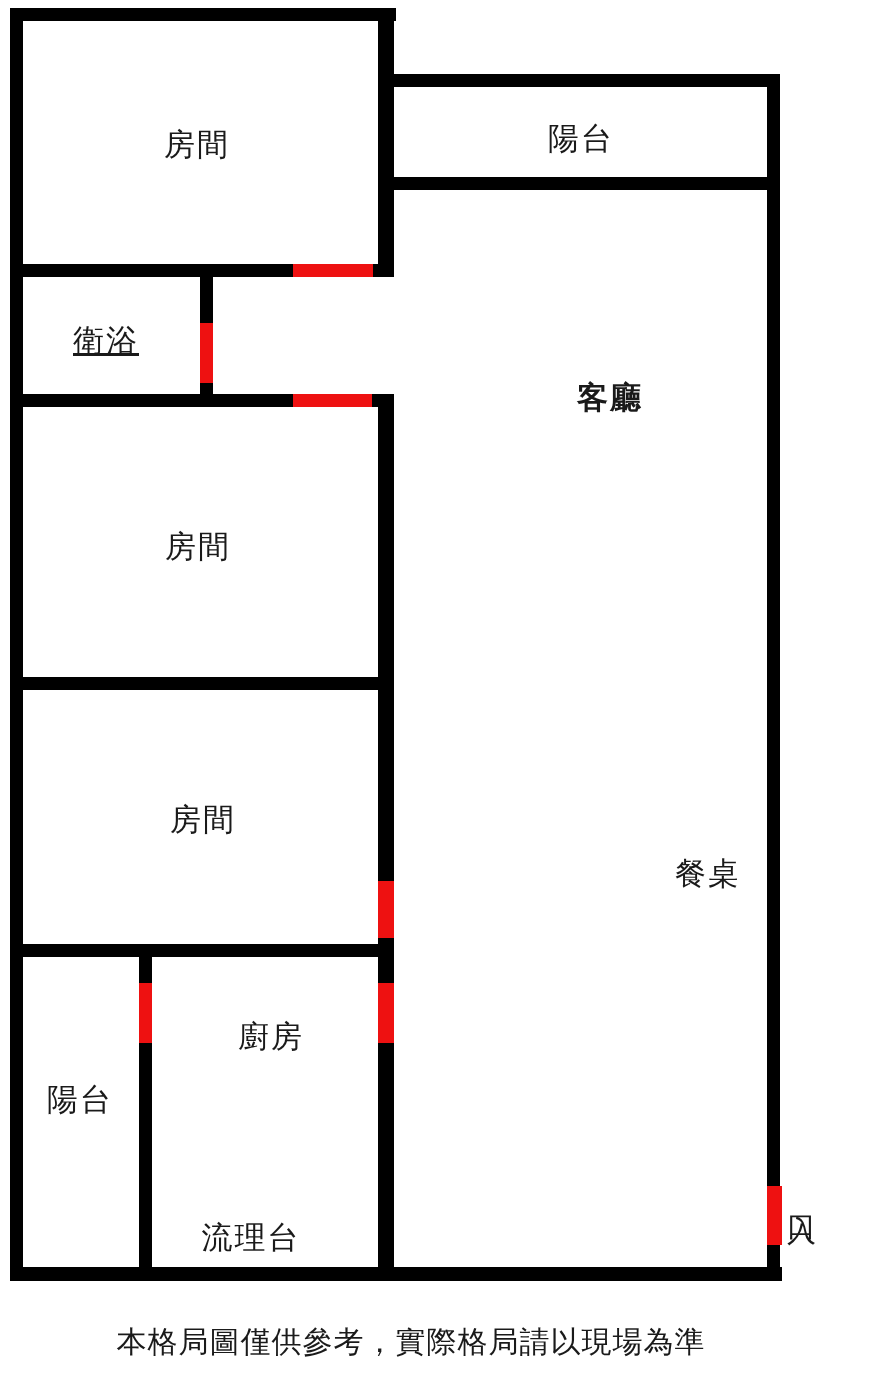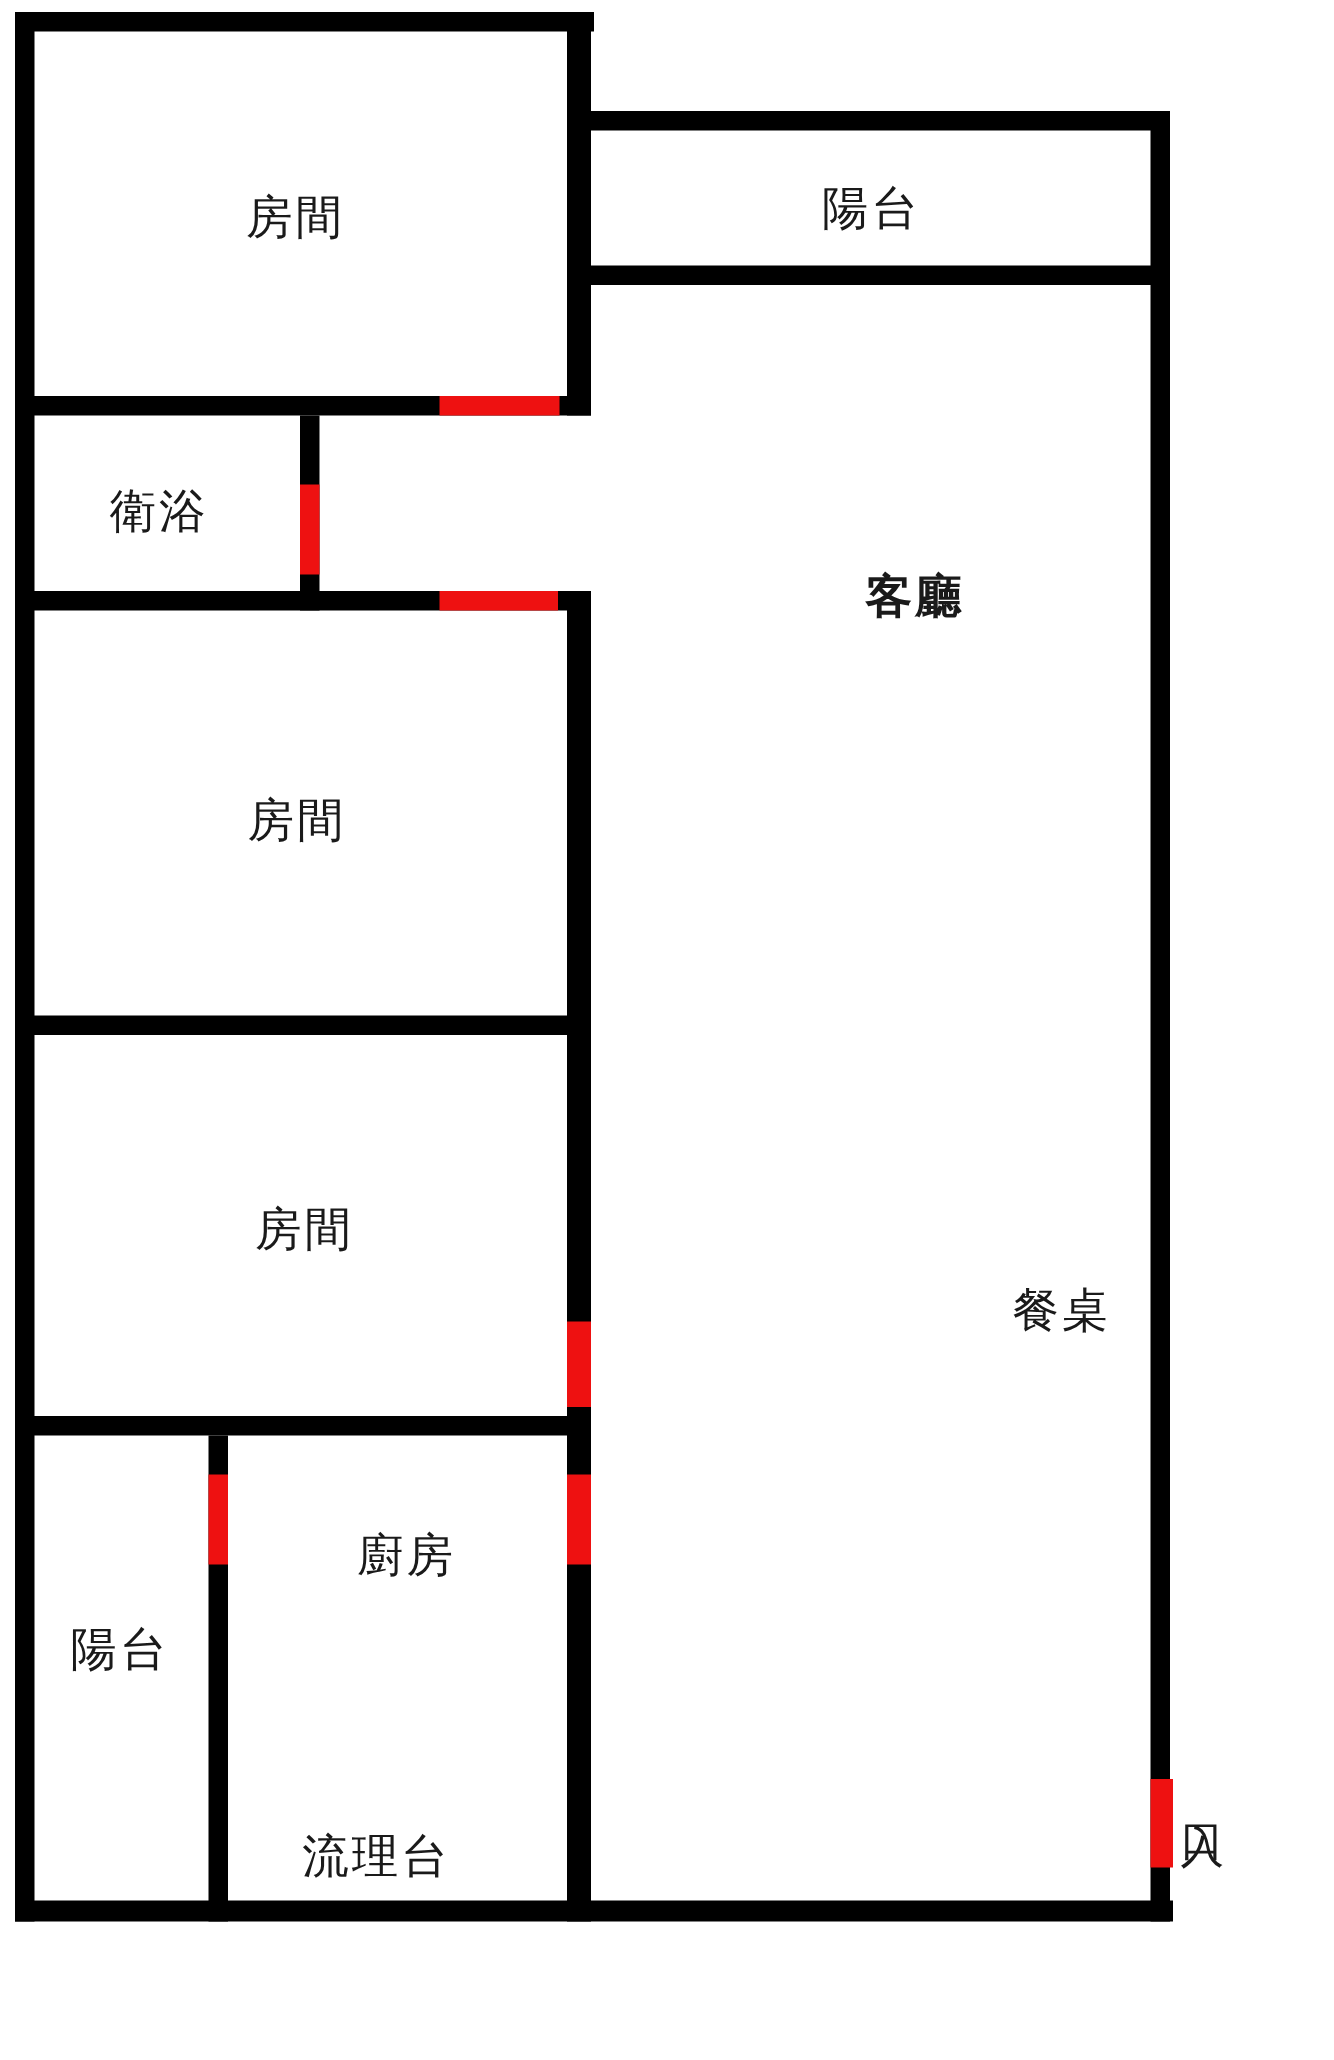--- a/index.html
+++ b/index.html
@@ -87,24 +87,25 @@
   <div class="door" style="left:293px; top:264px; width:80px; height:13px;"></div>
   <div class="door" style="left:200px; top:323px; width:13px; height:60px;"></div>
   <div class="door" style="left:293px; top:394px; width:79px; height:13px;"></div>
   <div class="door" style="left:378px; top:881px; width:16px; height:57px;"></div>
   <div class="door" style="left:378px; top:983px; width:16px; height:60px;"></div>
   <div class="door" style="left:139px; top:983px; width:13px; height:60px;"></div>
   <div class="door" style="left:767px; top:1186px; width:15px; height:59px;"></div>
 
   <div class="room-label" style="left:197px; top:145px;">房間</div>
   <div class="room-label" style="left:581px; top:139px;">陽台</div>
-  <div class="room-label" style="left:106px; top:341px;">衛浴</div>
+  <div class="room-label" style="left:106px; top:341px;text-decoration:underline;">衛浴</div>
   <div class="room-label" style="left:610px; top:398px;font-weight:bold;">客廳</div>
   <div class="room-label" style="left:198px; top:547px;">房間</div>
   <div class="room-label" style="left:203px; top:820px;">房間</div>
   <div class="room-label" style="left:708px; top:838px;margin-top:36px;">餐桌</div>
   <div class="room-label" style="left:80px; top:1100px;">陽台</div>
   <div class="room-label" style="left:271px; top:1037px;">廚房</div>
   <div class="room-label" style="left:251px; top:1238px;text-align:center;">流理台</div>
   <div class="v-label" style="left:786px; top:1192px;">入口</div>
 
+  <div class="disclaimer">本格局圖僅供參考，實際格局請以現場為準</div>
 
 </div>
 
 </body></html>

